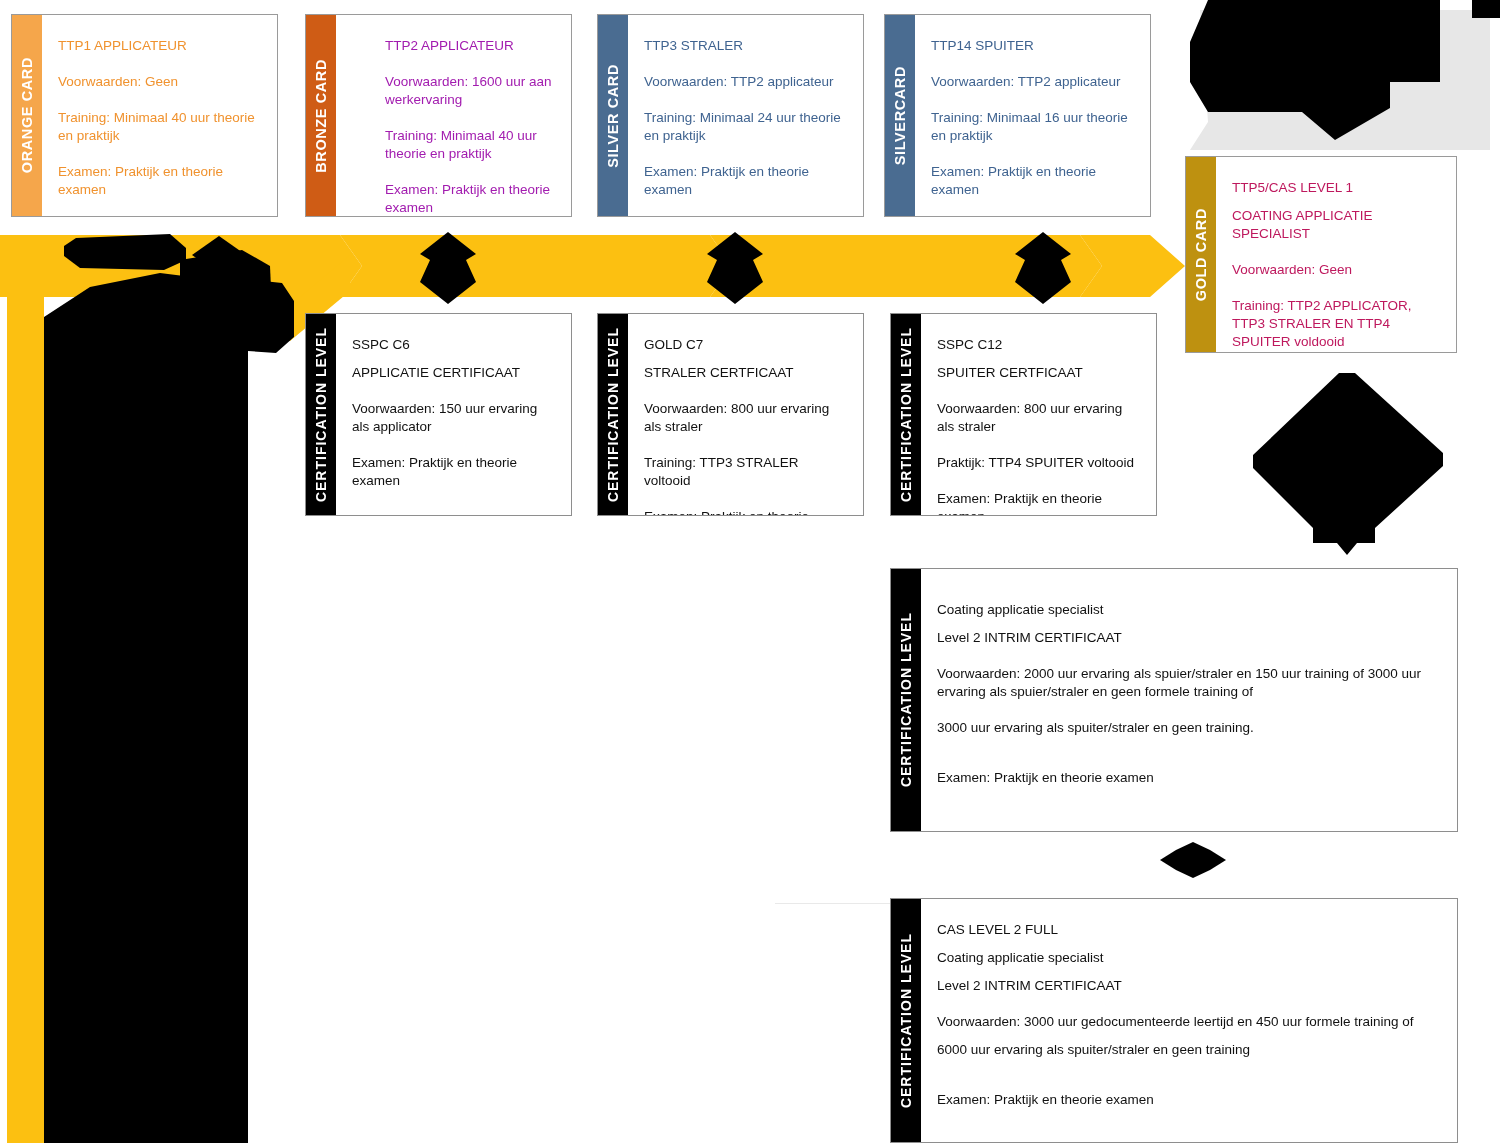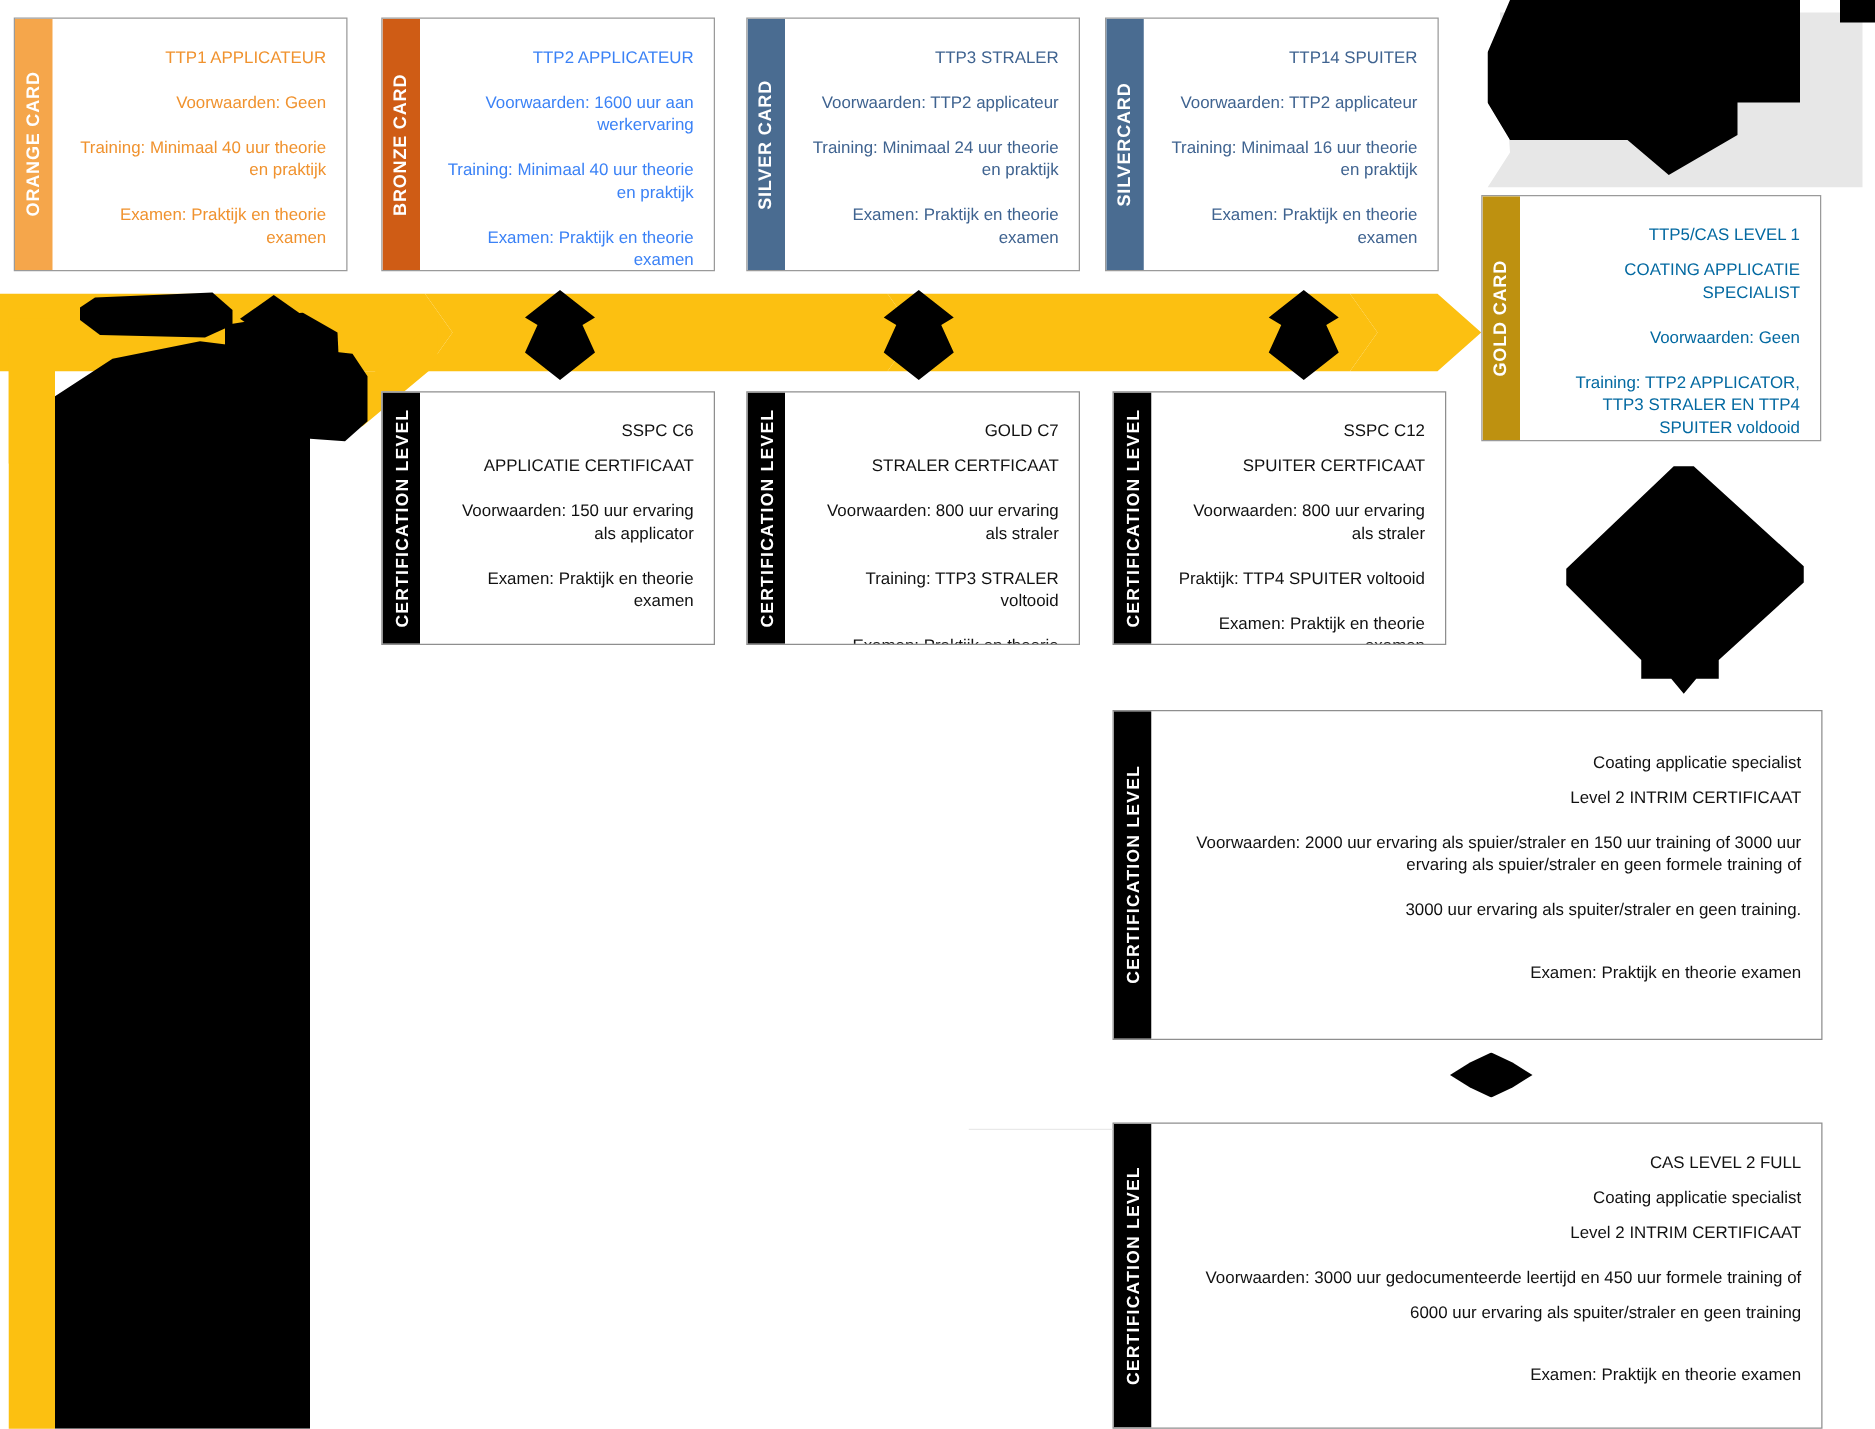--- a/index.html
+++ b/index.html
@@ -34,35 +34,34 @@
     font-size:14.5px;
     letter-spacing:0.6px;
     white-space:nowrap;
     color:#ffffff;
   }
   .card .body {
     flex:1 1 auto;
     padding:22px 16px 10px 16px;
     display:flex;
     flex-direction:column;
-    text-align:right;
   }
   .card .body p { font-size:13.5px; line-height:1.33; }
   .card .body p.gap { margin-top:18px; }
   .card .body p.tight { margin-top:10px; }
 
   
   .orange  .spine { background:#F5A64B; }
   .orange  .body  { color:#F0922E; }
   .bronze  .spine { background:#CF5C15; }
-  .bronze  .body  { color:#3b82f6; }
+  .bronze  .body  { color:#a21caf;margin-left:33px; }
   .silver  .spine { background:#4A6C91; }
   .silver  .body  { color:#3F6390; }
   .gold    .spine { background:#BE9110; }
-  .gold    .body  { color:#0369a1; }
+  .gold    .body  { color:#be185d; }
   .cert    .spine { background:#000000; }
   .cert    .body  { color:#111111; }
   .cert    { border:1px solid #8e8e8e; }
   .cert .spine span { font-size:14px; letter-spacing:1px; }
 
   
   #band { position:absolute; left:0; top:231px; width:1250px; height:70px; }
   #leftbar {
     position:absolute; left:7px; top:255px; width:37px; height:888px;
     background:#FCC011;

